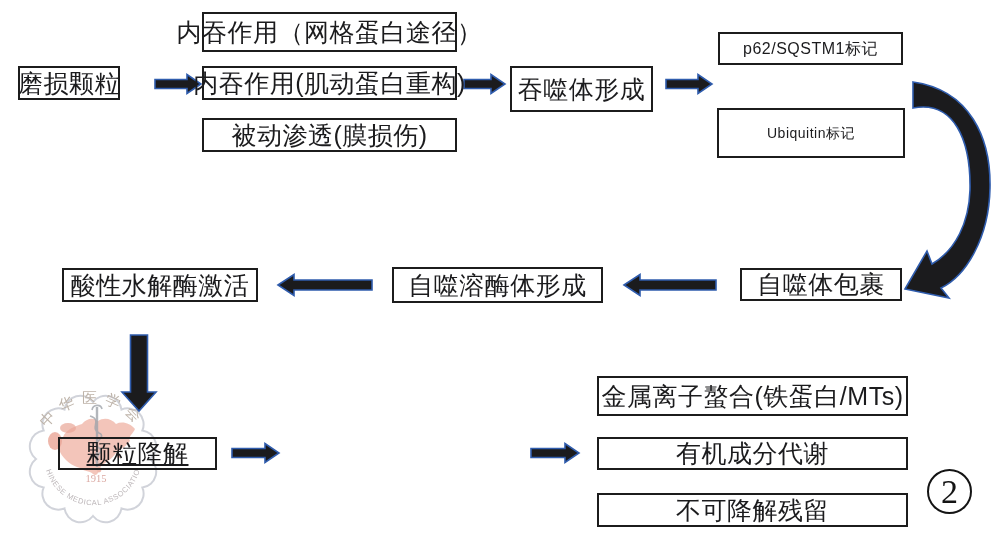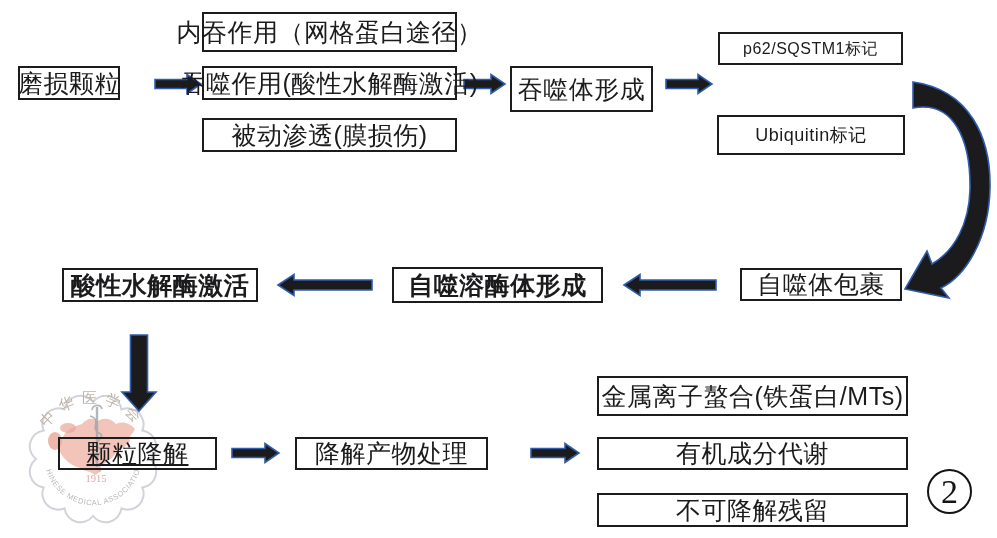--- a/index.html
+++ b/index.html
@@ -7,21 +7,21 @@
     position:relative;width:997px;height:538px;background:#ffffff;overflow:hidden;
     font-family:"Liberation Sans","DejaVu Sans",sans-serif;color:#1b1b1d;
   }
   .layer{position:absolute;left:0;top:0;width:997px;height:538px;}
   .node{
     position:absolute;box-sizing:border-box;border:2px solid #1c1c1c;background:#ffffff;
     display:flex;align-items:center;justify-content:center;
     font-size:25px;line-height:1;white-space:nowrap;letter-spacing:0.5px;
   }
   .node.transparent{background:transparent;text-decoration:underline;}
-  .node.thick{border-width:2.5px;font-weight:bold;}
+  .node.thick{border-width:2.5px;}
   .fig-num{
     position:absolute;left:927px;top:469px;width:45px;height:45px;box-sizing:border-box;
     border:2.5px solid #141414;border-radius:50%;
     display:flex;align-items:center;justify-content:center;
     font-family:"Liberation Serif","DejaVu Serif",serif;font-size:34px;color:#141414;
     background:#ffffff;
   }
 </style>
 </head>
 <body>
@@ -90,34 +90,33 @@
 
       <path d="M 913,82 C 970,90 991,138 990,188 C 989,238 966,276 941,288
            L 949,298 L 905,289 L 927,251 L 932,264
            C 956,250 969,222 970,190 C 971,140 954,100 913,108 Z"></path>
     </g>
   </svg>
 
   <div class="node" style="left:18px;top:66px;width:102px;height:34px">磨损颗粒</div>
 
   <div class="node" style="left:202px;top:12px;width:255px;height:40px">内吞作用（网格蛋白途径）</div>
-  <div class="node" style="left:202px;top:66px;width:255px;height:34px">吞噬作用(酸性水解酶激活)</div>
+  <div class="node" style="left:202px;top:66px;width:255px;height:34px">内吞作用(肌动蛋白重构)</div>
   <div class="node" style="left:202px;top:118px;width:255px;height:34px">被动渗透(膜损伤)</div>
 
   <div class="node" style="left:510px;top:66px;width:143px;height:46px">吞噬体形成</div>
 
   <div class="node" style="left:718px;top:32px;width:185px;height:33px;font-size:16px">p62/SQSTM1标记</div>
-  <div class="node" style="left:717px;top:115px;width:188px;height:40px;font-size:18px">Ubiquitin标记</div>
+  <div class="node" style="left:717px;top:108px;width:188px;height:50px;font-size:14px">Ubiquitin标记</div>
 
   <div class="node" style="left:740px;top:268px;width:162px;height:33px">自噬体包裹</div>
   <div class="node thick" style="left:392px;top:267px;width:211px;height:36px">自噬溶酶体形成</div>
   <div class="node thick" style="left:62px;top:268px;width:196px;height:34px">酸性水解酶激活</div>
 
   <div class="node transparent" style="left:58px;top:437px;width:159px;height:33px">颗粒降解</div>
-  <div class="node" style="left:295px;top:437px;width:193px;height:33px">降解产物处理</div>
 
   <div class="node" style="left:597px;top:376px;width:311px;height:40px">金属离子螯合(铁蛋白/MTs)</div>
   <div class="node" style="left:597px;top:437px;width:311px;height:33px">有机成分代谢</div>
   <div class="node" style="left:597px;top:493px;width:311px;height:34px">不可降解残留</div>
 
   <div class="fig-num">
     <span>2</span>
   </div>
 
 </div>

